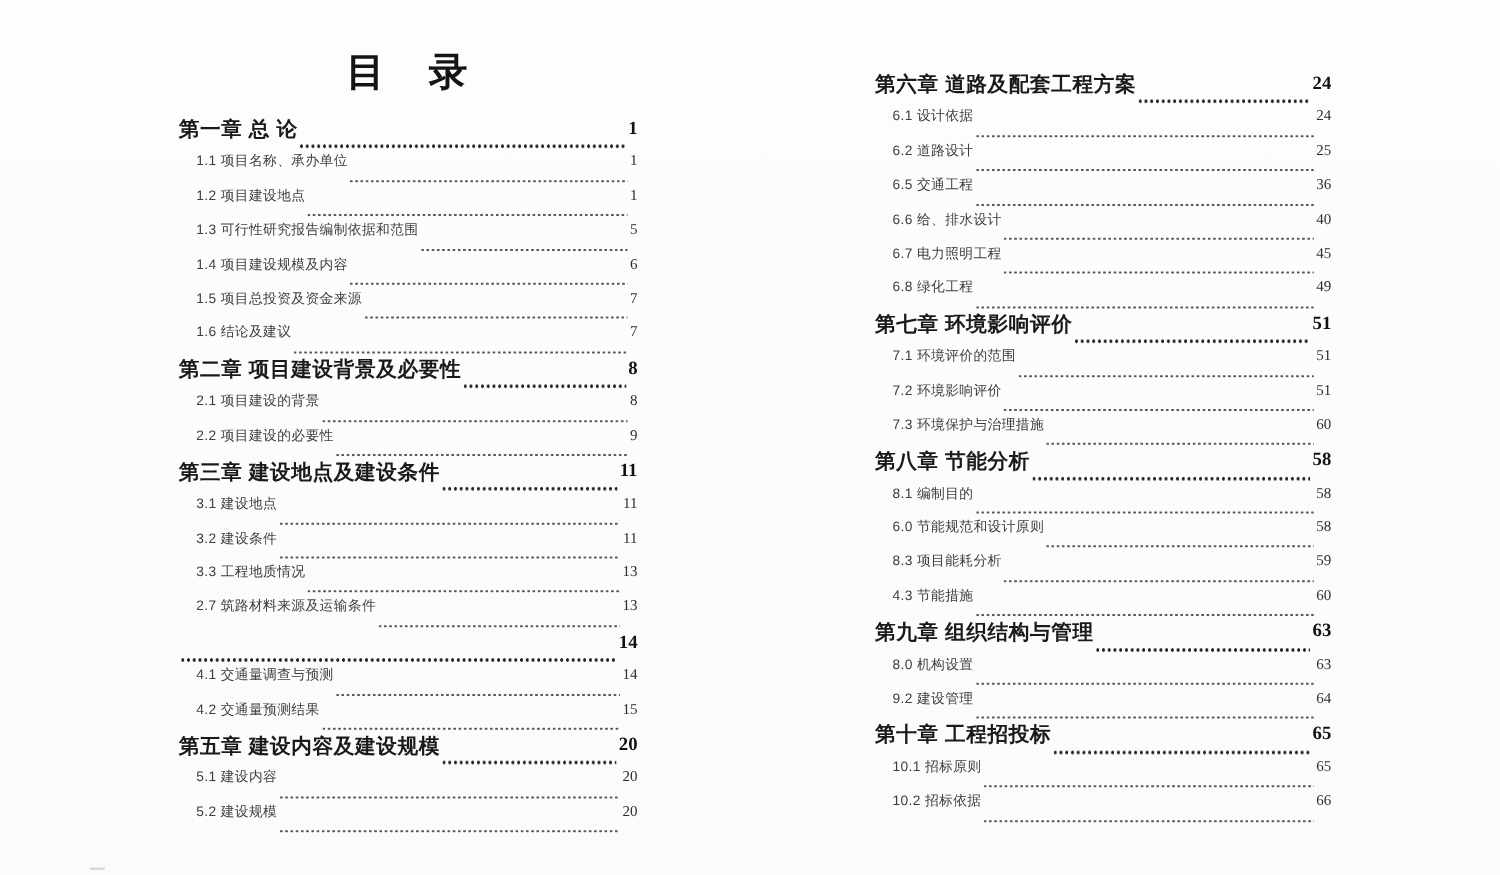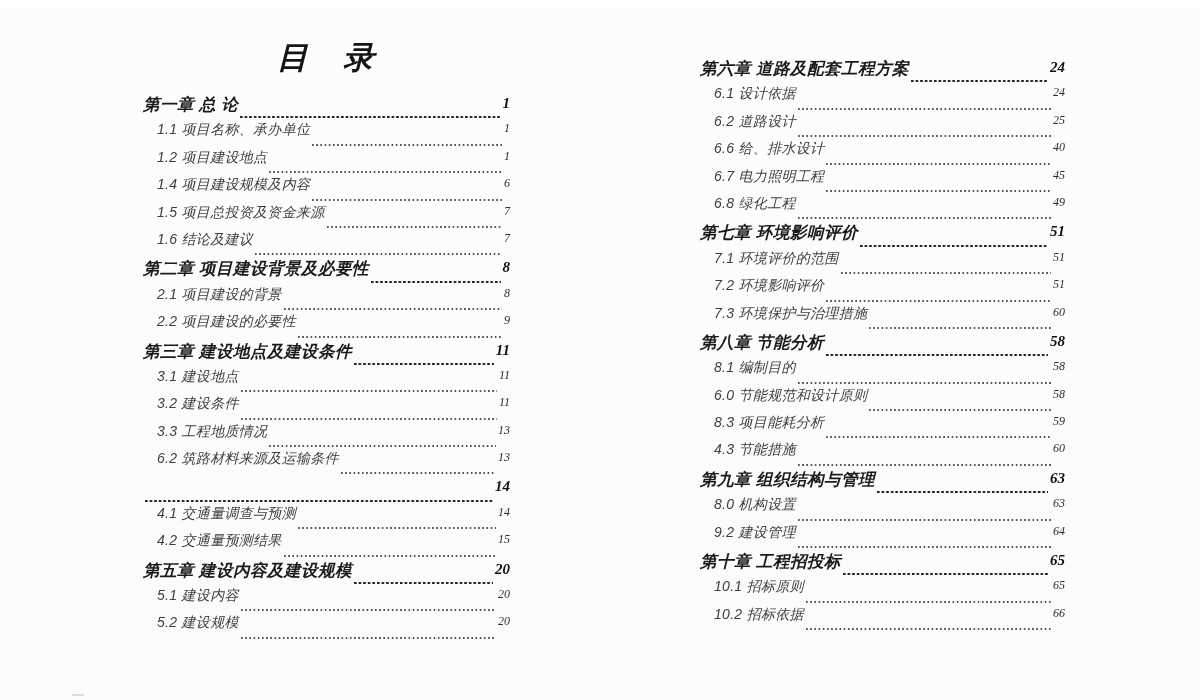--- a/index.html
+++ b/index.html
@@ -10,21 +10,20 @@
     overflow: hidden;
     background: #fcfcfc;
     font-family: "Liberation Sans", sans-serif;
   }
 
   .page {
     position: relative;
     width: 1200px;
     height: 700px;
     background: linear-gradient(180deg, #fdfdfd 0%, #fbfbfb 100%);
-    font-style: italic;
   }
 
   
   .toc-title {
     position: absolute;
     left: 143px;
     top: 40px;
     width: 367px;
     text-align: center;
     font-size: 31px;
@@ -88,21 +87,21 @@
   .row.chapter .pagenum {
     font-size: 15px;
     font-weight: 700;
     color: #111;
     line-height: 19px;
   }
 
   
   .row.sub { padding-left: 14px; }
   .row.sub .label {
-    font-size: 14px;
+    font-size: 11px;
     font-weight: 400;
     color: #3d3d3d;
     line-height: 16px;
     letter-spacing: 0.3px;
   }
   .row.sub .leader {
     background-image: radial-gradient(circle at 1px 3px, #555 0.85px, rgba(0,0,0,0) 1.15px);
     background-size: 4.2px 6px;
     margin-bottom: 1px;
     height: 6px;
@@ -142,20 +141,25 @@
         <span class="label">1.1 项目名称、承办单位</span>
         <span class="leader"></span>
         <span class="pagenum">1</span>
       </div>
       <div class="row sub">
         <span class="label">1.2 项目建设地点</span>
         <span class="leader"></span>
         <span class="pagenum">1</span>
       </div>
       <div class="row sub">
+        <span class="label">1.3 可行性研究报告编制依据和范围</span>
+        <span class="leader"></span>
+        <span class="pagenum">5</span>
+      </div>
+      <div class="row sub">
         <span class="label">1.4 项目建设规模及内容</span>
         <span class="leader"></span>
         <span class="pagenum">6</span>
       </div>
       <div class="row sub">
         <span class="label">1.5 项目总投资及资金来源</span>
         <span class="leader"></span>
         <span class="pagenum">7</span>
       </div>
       <div class="row sub">
@@ -192,21 +196,21 @@
         <span class="label">3.2 建设条件</span>
         <span class="leader"></span>
         <span class="pagenum">11</span>
       </div>
       <div class="row sub">
         <span class="label">3.3 工程地质情况</span>
         <span class="leader"></span>
         <span class="pagenum">13</span>
       </div>
       <div class="row sub">
-        <span class="label">6.2 筑路材料来源及运输条件</span>
+        <span class="label">2.7 筑路材料来源及运输条件</span>
         <span class="leader"></span>
         <span class="pagenum">13</span>
       </div>
       <div class="row chapter">
         <span class="leader"></span>
         <span class="pagenum">14</span>
       </div>
       <div class="row sub">
         <span class="label">4.1 交通量调查与预测</span>
         <span class="leader"></span>
@@ -244,20 +248,25 @@
         <span class="label">6.1 设计依据</span>
         <span class="leader"></span>
         <span class="pagenum">24</span>
       </div>
       <div class="row sub">
         <span class="label">6.2 道路设计</span>
         <span class="leader"></span>
         <span class="pagenum">25</span>
       </div>
       <div class="row sub">
+        <span class="label">6.5 交通工程</span>
+        <span class="leader"></span>
+        <span class="pagenum">36</span>
+      </div>
+      <div class="row sub">
         <span class="label">6.6 给、排水设计</span>
         <span class="leader"></span>
         <span class="pagenum">40</span>
       </div>
       <div class="row sub">
         <span class="label">6.7 电力照明工程</span>
         <span class="leader"></span>
         <span class="pagenum">45</span>
       </div>
       <div class="row sub">

